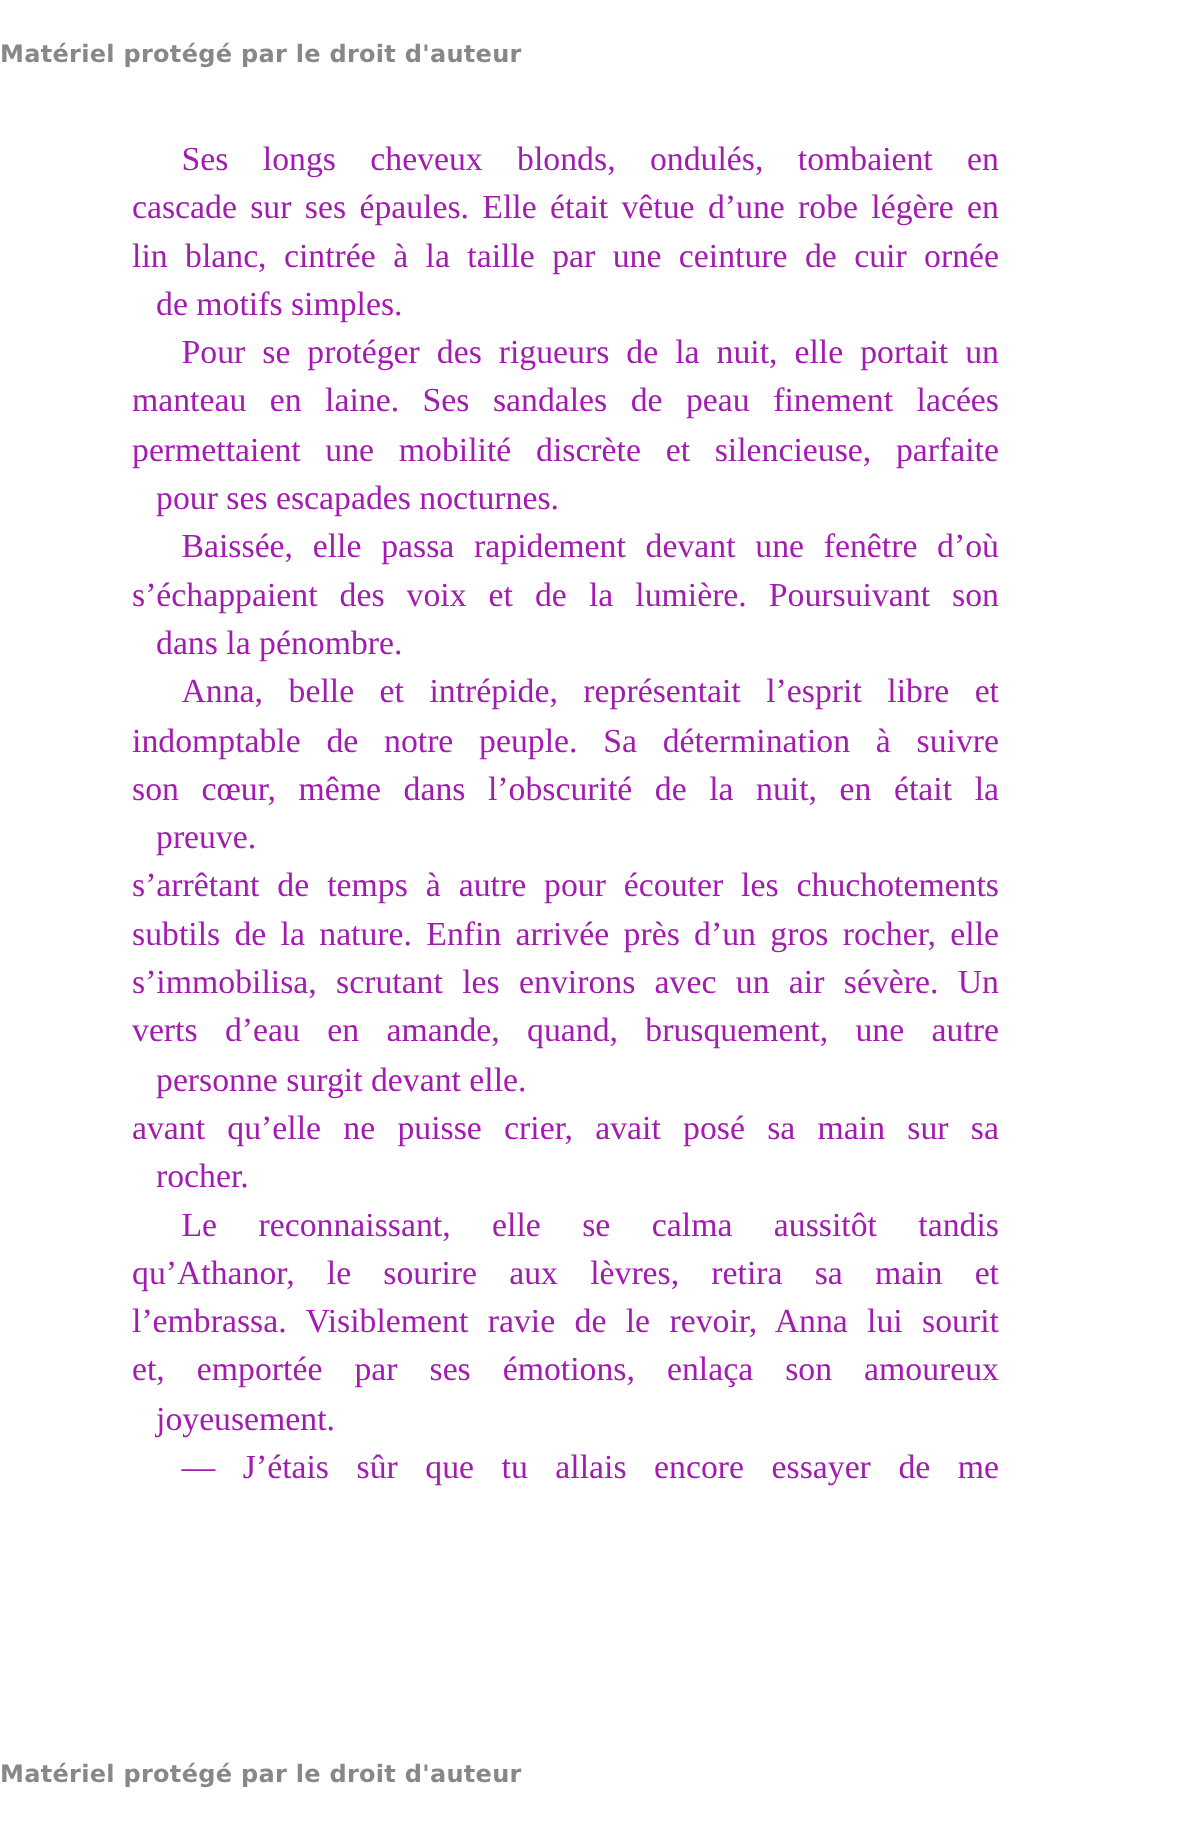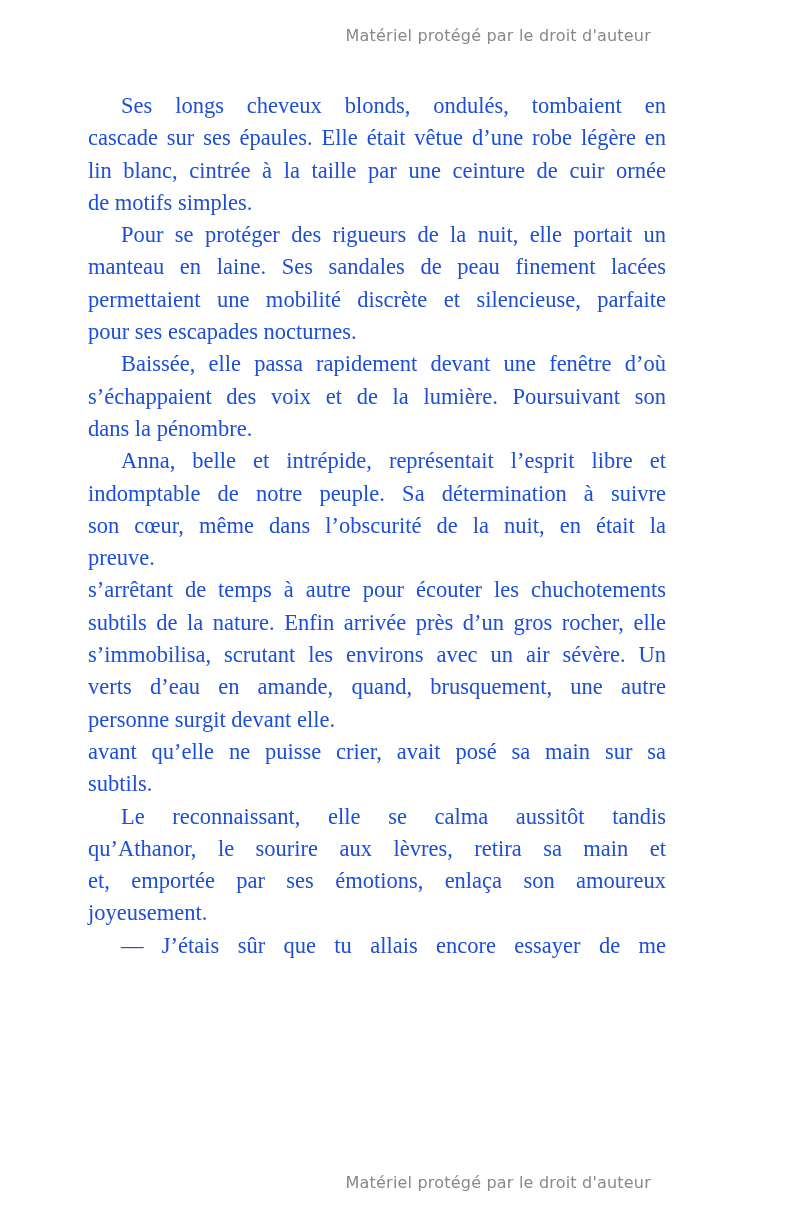--- a/index.html
+++ b/index.html
@@ -11,52 +11,54 @@
     position: relative;
     width: 800px;
     height: 1219px;
     background: #ffffff;
     overflow: hidden;
   }
   .copyright-notice {
     position: absolute;
     left: 0;
     width: 651px;
-    text-align: right;
+    text-align: left;
     font-family: "DejaVu Sans", "Liberation Sans", sans-serif;
     font-size: 16px;
     line-height: 20px;
     color: #888888;
     letter-spacing: 0.2px;
+    font-weight: bold;
   }
   .copyright-notice.top { top: 26px; }
   .copyright-notice.bottom { top: 1173px; }
 
   .body-text {
     position: absolute;
     left: 88px;
     top: 90px;
     width: 578px;
     font-family: "Liberation Serif", serif;
     font-size: 22.5px;
     line-height: 32.3px;
-    color: #1d4ed8;
+    color: #a21caf;
   }
   .paragraph { margin: 0; }
   .line {
     text-align: justify;
     -moz-text-align-last: justify;
     text-align-last: justify;
     white-space: normal;
   }
   .line.first { text-indent: 33px; }
   .line.no-stretch {
     text-align: left;
     -moz-text-align-last: left;
     text-align-last: left;
+    margin-left: 16px;
   }
 </style>
 </head>
 <body>
 
 <div class="page">
 
   <div class="copyright-notice top">Matériel protégé par le droit d'auteur</div>
 
   <div class="body-text">
@@ -85,25 +87,26 @@
       </div>
       <div class="paragraph">
         <div class="line">s’arrêtant de temps à autre pour écouter les chuchotements</div>
         <div class="line">subtils de la nature. Enfin arrivée près d’un gros rocher, elle</div>
         <div class="line">s’immobilisa, scrutant les environs avec un air sévère. Un</div>
         <div class="line">verts d’eau en amande, quand, brusquement, une autre</div>
         <div class="line no-stretch">personne surgit devant elle.</div>
       </div>
       <div class="paragraph">
         <div class="line">avant qu’elle ne puisse crier, avait posé sa main sur sa</div>
-        <div class="line no-stretch">subtils.</div>
+        <div class="line no-stretch">rocher.</div>
       </div>
       <div class="paragraph">
         <div class="line first">Le reconnaissant, elle se calma aussitôt tandis</div>
         <div class="line">qu’Athanor, le sourire aux lèvres, retira sa main et</div>
+        <div class="line">l’embrassa. Visiblement ravie de le revoir, Anna lui sourit</div>
         <div class="line">et, emportée par ses émotions, enlaça son amoureux</div>
         <div class="line no-stretch">joyeusement.</div>
       </div>
       <div class="paragraph">
         <div class="line first">— J’étais sûr que tu allais encore essayer de me</div>
       </div>
     </div>
 
   <div class="copyright-notice bottom">Matériel protégé par le droit d'auteur</div>
 

